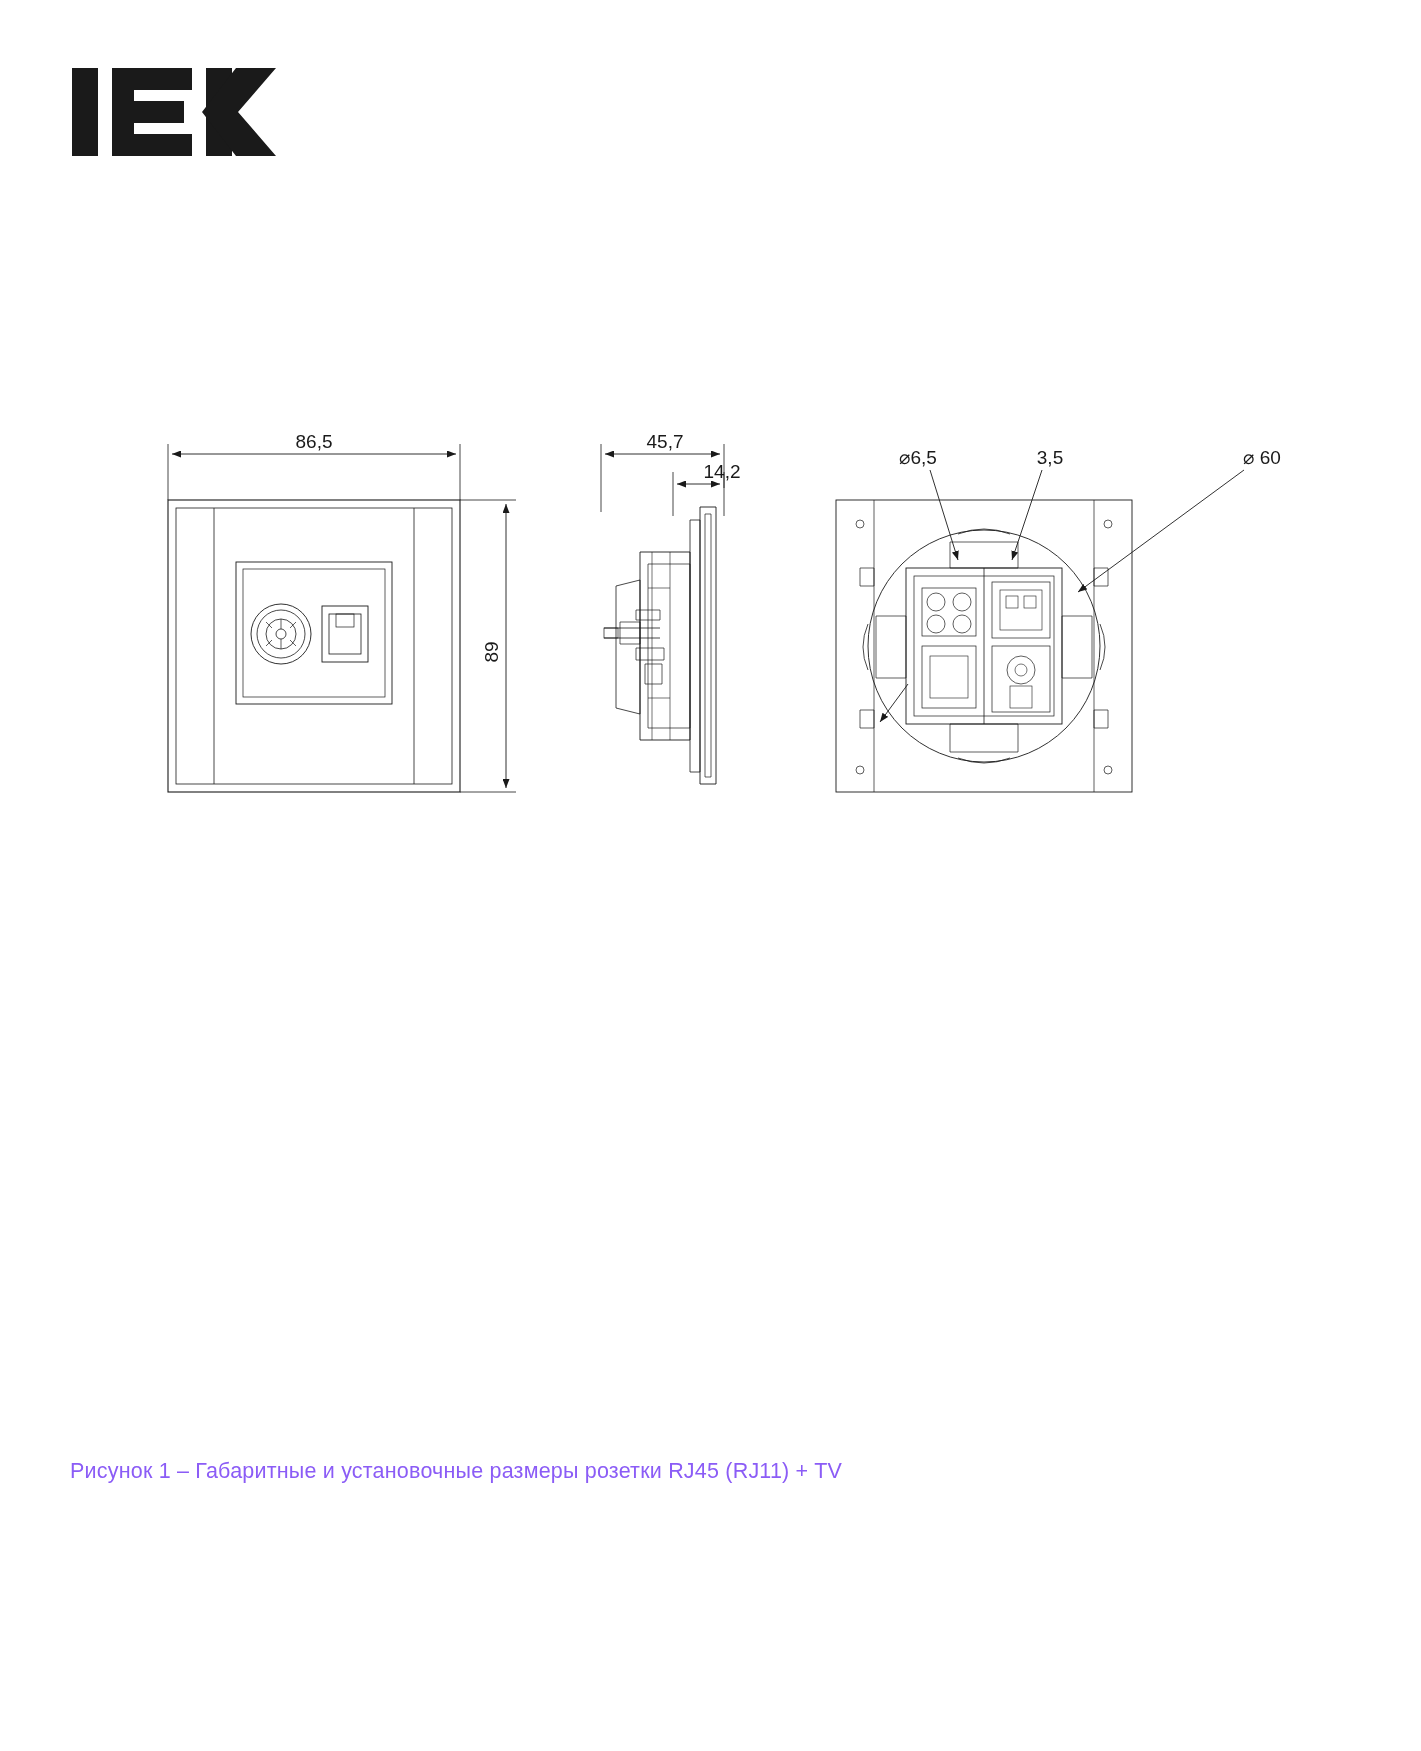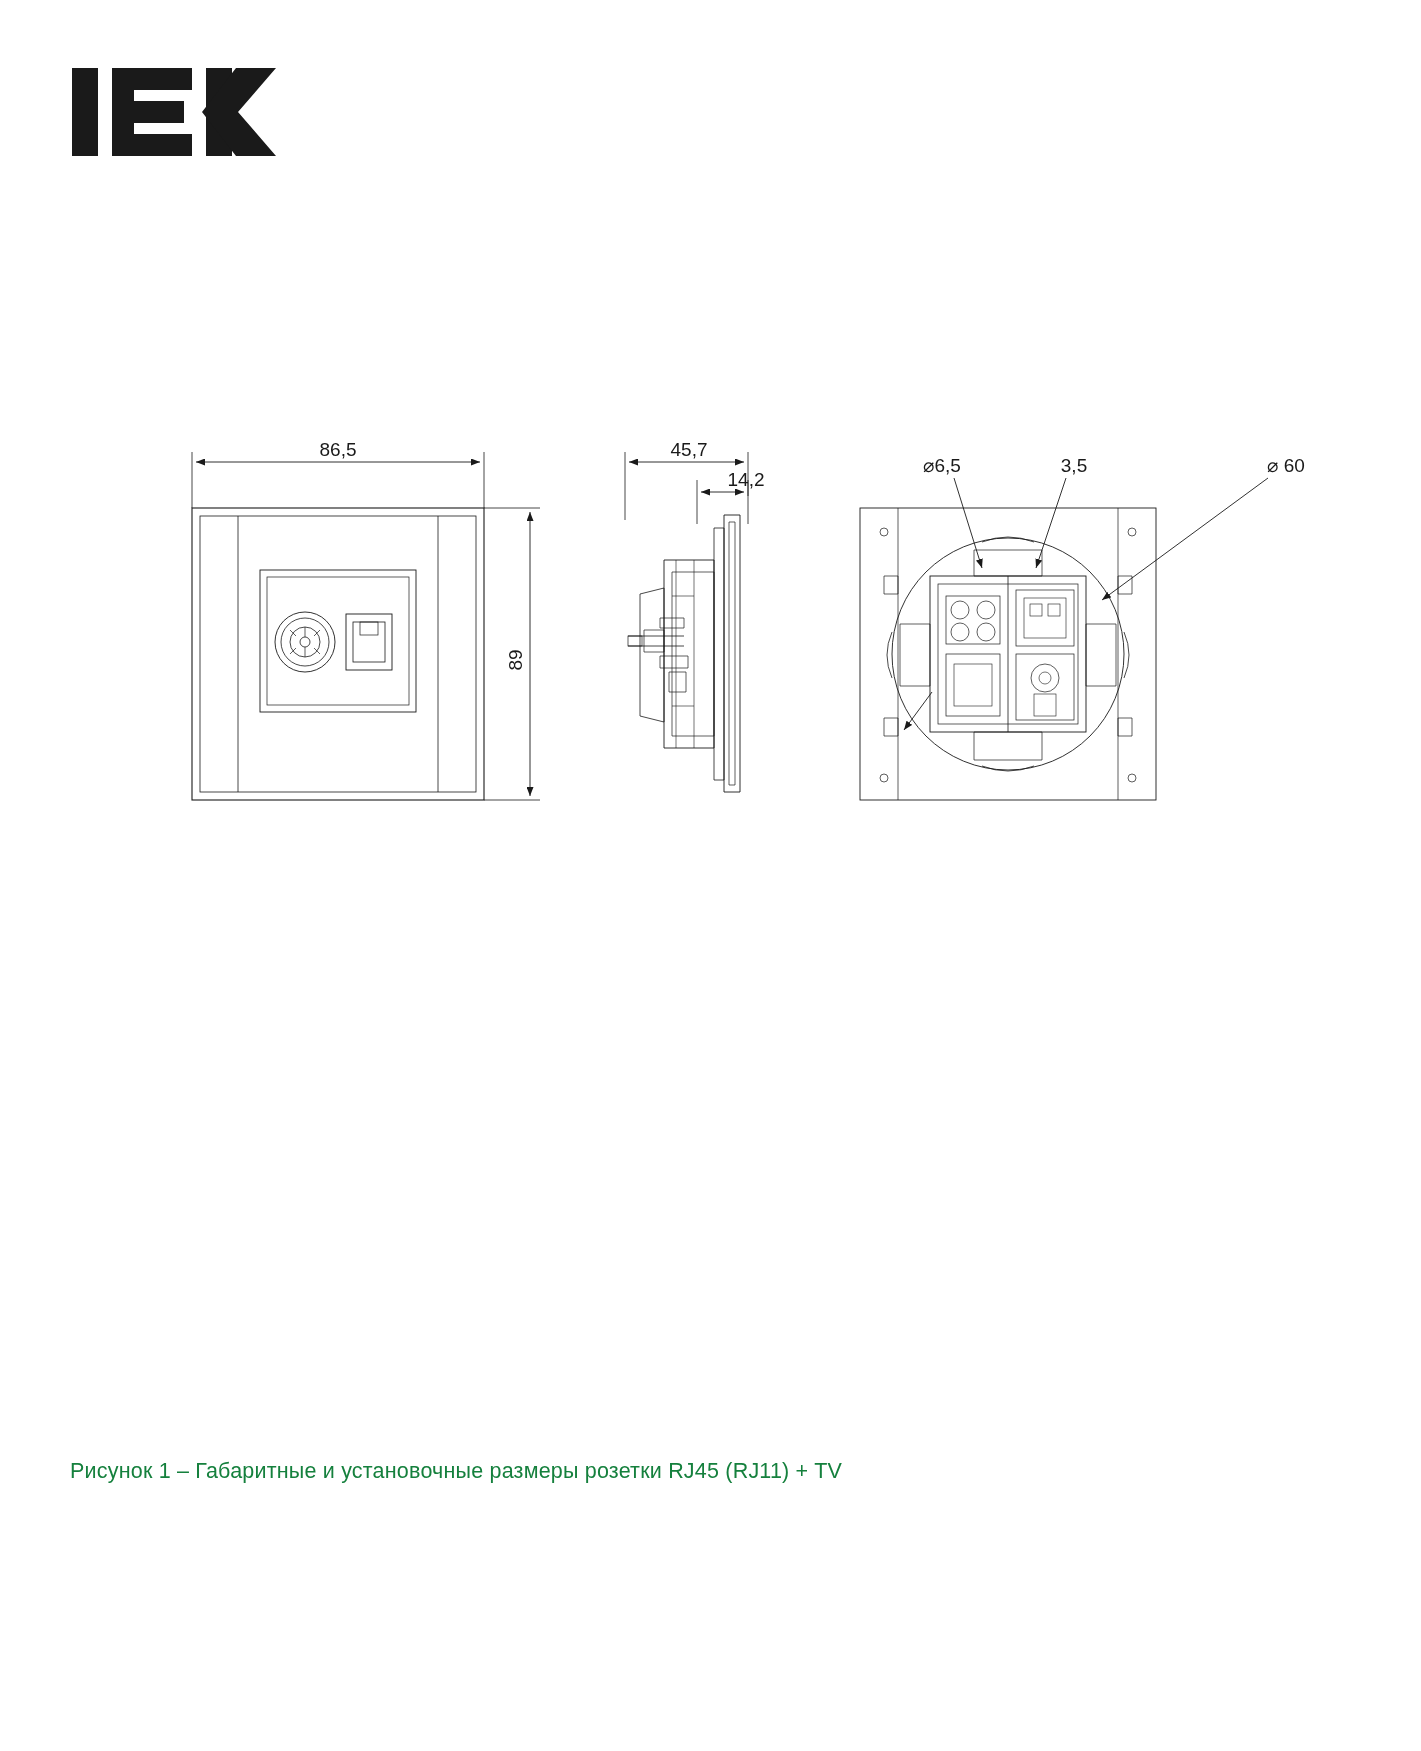--- a/index.html
+++ b/index.html
@@ -24,37 +24,36 @@
     position: absolute;
     left: 70px;
     top: 62px;
     width: 240px;
     height: 100px;
   }
   
   .drawing {
     position: absolute;
     left: 0;
-    top: 400px;
+    top: 392px;
     width: 1139px;
     height: 480px;
-    padding-left: 24px;
   }
   .drawing svg {
     display: block;
   }
   
   .caption {
     position: absolute;
     left: 70px;
     top: 1458px;
     width: 1280px;
     font-size: 21.5px;
     letter-spacing: 0.2px;
-    color: #15803d;
+    color: #8b5cf6;
     line-height: 1.3;
   }
 </style>
 </head>
 <body>
 
 <div class="page">
 
   <div class="logo">
     <svg width="240" height="100" viewBox="0 0 240 100" xmlns="http://www.w3.org/2000/svg">

